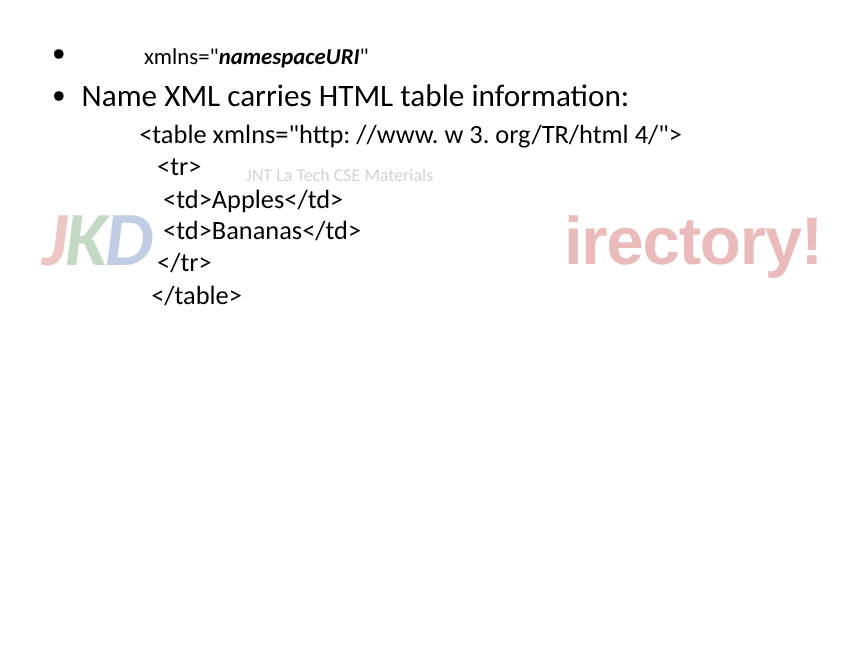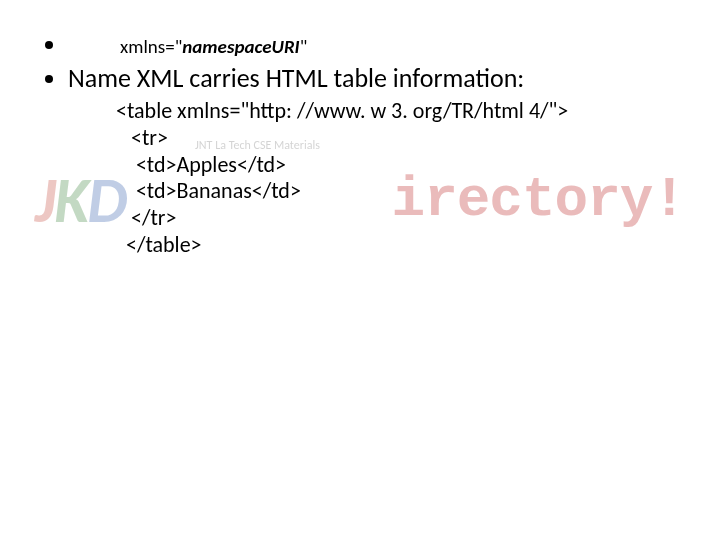--- a/index.html
+++ b/index.html
@@ -34,30 +34,30 @@
   .wm-jkd {
     font-size: 64px;
     font-weight: 700;
     font-style: italic;
     letter-spacing: -2px;
   }
   .wm-j { color: #c0392b; }
   .wm-k { color: #2c7a2c; }
   .wm-d { color: #1f4fa6; }
   .wm-sub {
-    font-size: 12px;
+    font-size: 15px;
     color: #666;
-    margin-left: 0;
+    margin-left: 10px;
     margin-top: -26px;
   }
   .wm-right {
     font-size: 56px;
     font-weight: 700;
     color: #b50f0f;
-    font-family: Liberation Mono, monospace;
+    font-family: Liberation Sans, sans-serif;
     letter-spacing: -1px;
   }
   .wm-url {
     position: absolute;
     right: 4px;
     bottom: -6px;
     font-size: 11px;
     color: #8a3a3a;
   }
   .content {

